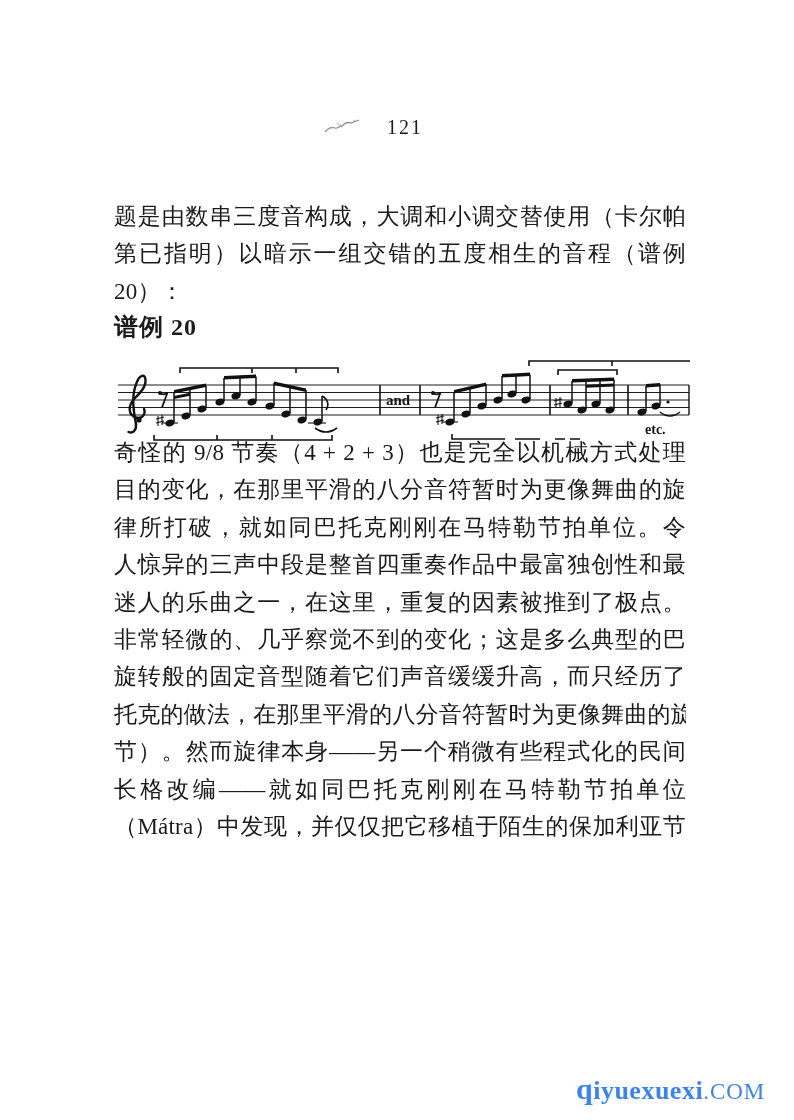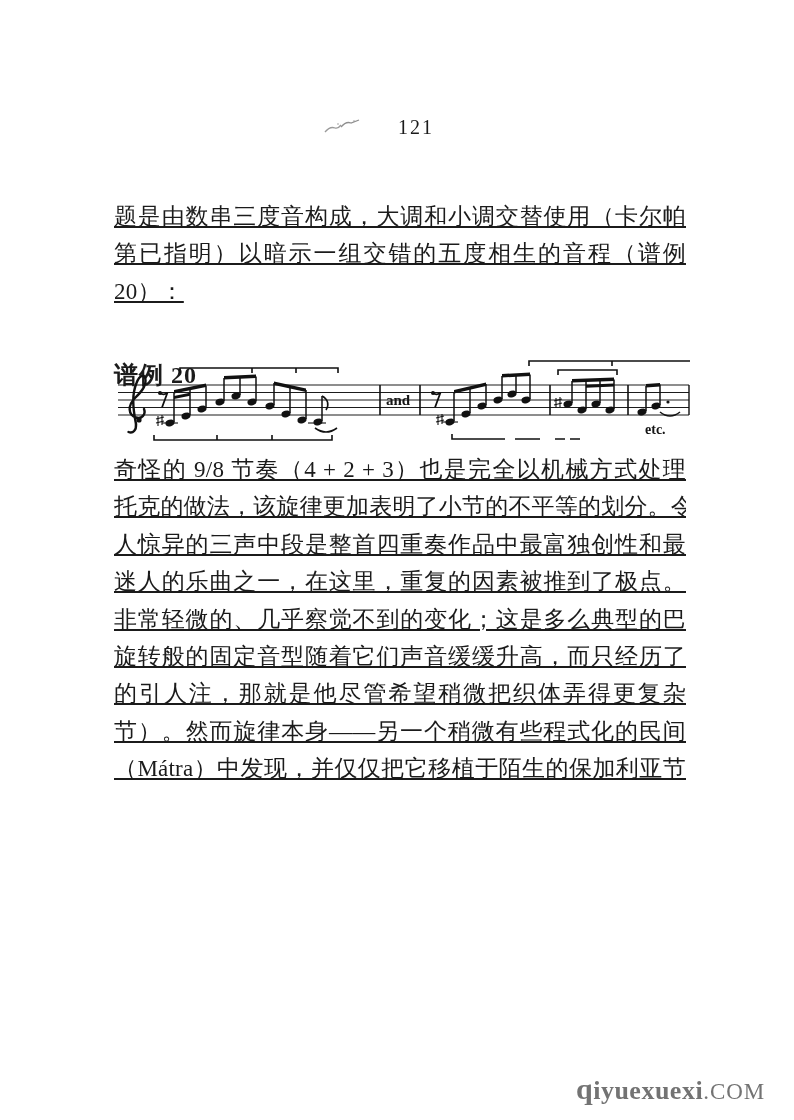--- a/index.html
+++ b/index.html
@@ -13,39 +13,39 @@
   
   .header{
     position:absolute;top:116px;left:300px;width:420px;height:30px;
     display:flex;align-items:baseline;white-space:nowrap;
   }
   .running-title{
     font-size:21px;font-weight:bold;letter-spacing:0.5px;
   }
   .smudge{position:relative;top:2px;margin-left:24px;width:38px;height:18px;display:inline-block;}
   .page-number{
-    margin-left:36px;font-size:20px;letter-spacing:2px;
+    margin-left:25px;font-size:20px;letter-spacing:2px;
   }
 
   
   .para{
     position:absolute;left:114px;width:572px;
     font-size:23px;line-height:37.4px;letter-spacing:0.2px;
   }
   .para .text-line{
     text-align:justify;text-align-last:justify;
-    height:37.4px;overflow:hidden;white-space:nowrap;text-decoration:underline;
+    height:37.4px;overflow:hidden;white-space:nowrap;
   }
   .para .text-line.no-justify{text-align:right;text-align-last:left;}
   .p1{top:198px;}
-  .p2{top:451px;}
+  .p2{top:434px;}
 
   .example-label{
     position:absolute;left:114px;top:311px;
-    font-size:24px;font-weight:bold;letter-spacing:1px;margin-top:48px;
+    font-size:24px;font-weight:bold;letter-spacing:1px;
   }
 
   
   .score{position:absolute;left:112px;top:356px;width:580px;height:94px;}
   .score svg{display:block;}
   .score text{font-family:"Liberation Serif","DejaVu Serif",serif;fill:#161616;}
 
   
   .watermark{
     position:absolute;left:576px;top:1072px;height:32px;
@@ -230,27 +230,29 @@
         <path d="M446 19 V14 H505 V19"></path>
         <path d="M340 78 V83 H393 M403 83 h25 M443 83 h10 M458 83 h10"></path>
       </g>
 
       <text x="533" y="78" font-size="14" font-weight="bold">etc.</text>
     </svg>
   </div>
 
   <div class="para p2">
       <div class="text-line">奇怪的 9/8 节奏（4 + 2 + 3）也是完全以机械方式处理</div>
-      <div class="text-line">托克的做法，该旋律更加表明了小节的不平等的划分。令</div>
+      <div class="text-line">目的变化，在那里平滑的八分音符暂时为更像舞曲的旋</div>
+      <div class="text-line">律所打破，就如同巴托克刚刚在马特勒节拍单位。令</div>
       <div class="text-line">人惊异的三声中段是整首四重奏作品中最富独创性和最</div>
       <div class="text-line">迷人的乐曲之一，在这里，重复的因素被推到了极点。</div>
       <div class="text-line">非常轻微的、几乎察觉不到的变化；这是多么典型的巴</div>
       <div class="text-line">旋转般的固定音型随着它们声音缓缓升高，而只经历了</div>
-      <div class="text-line">的引人注，那就是他尽管希望稍微把织体弄得更复杂</div>
+      <div class="text-line">托克的做法，在那里平滑的八分音符暂时为更像舞曲的旋</div>
       <div class="text-line">节）。然而旋律本身——另一个稍微有些程式化的民间</div>
+      <div class="text-line">长格改编——就如同巴托克刚刚在马特勒节拍单位</div>
       <div class="text-line">（Mátra）中发现，并仅仅把它移植于陌生的保加利亚节</div>
     </div>
 
-  <div class="watermark" style="color: #737373;">
+  <div class="watermark" style="color: #3b82f6;">
     <span class="wq">q</span><span class="wsite">iyuexuexi</span><span class="wdom">.COM</span>
   </div>
 
 </div>
 
 </body></html>

